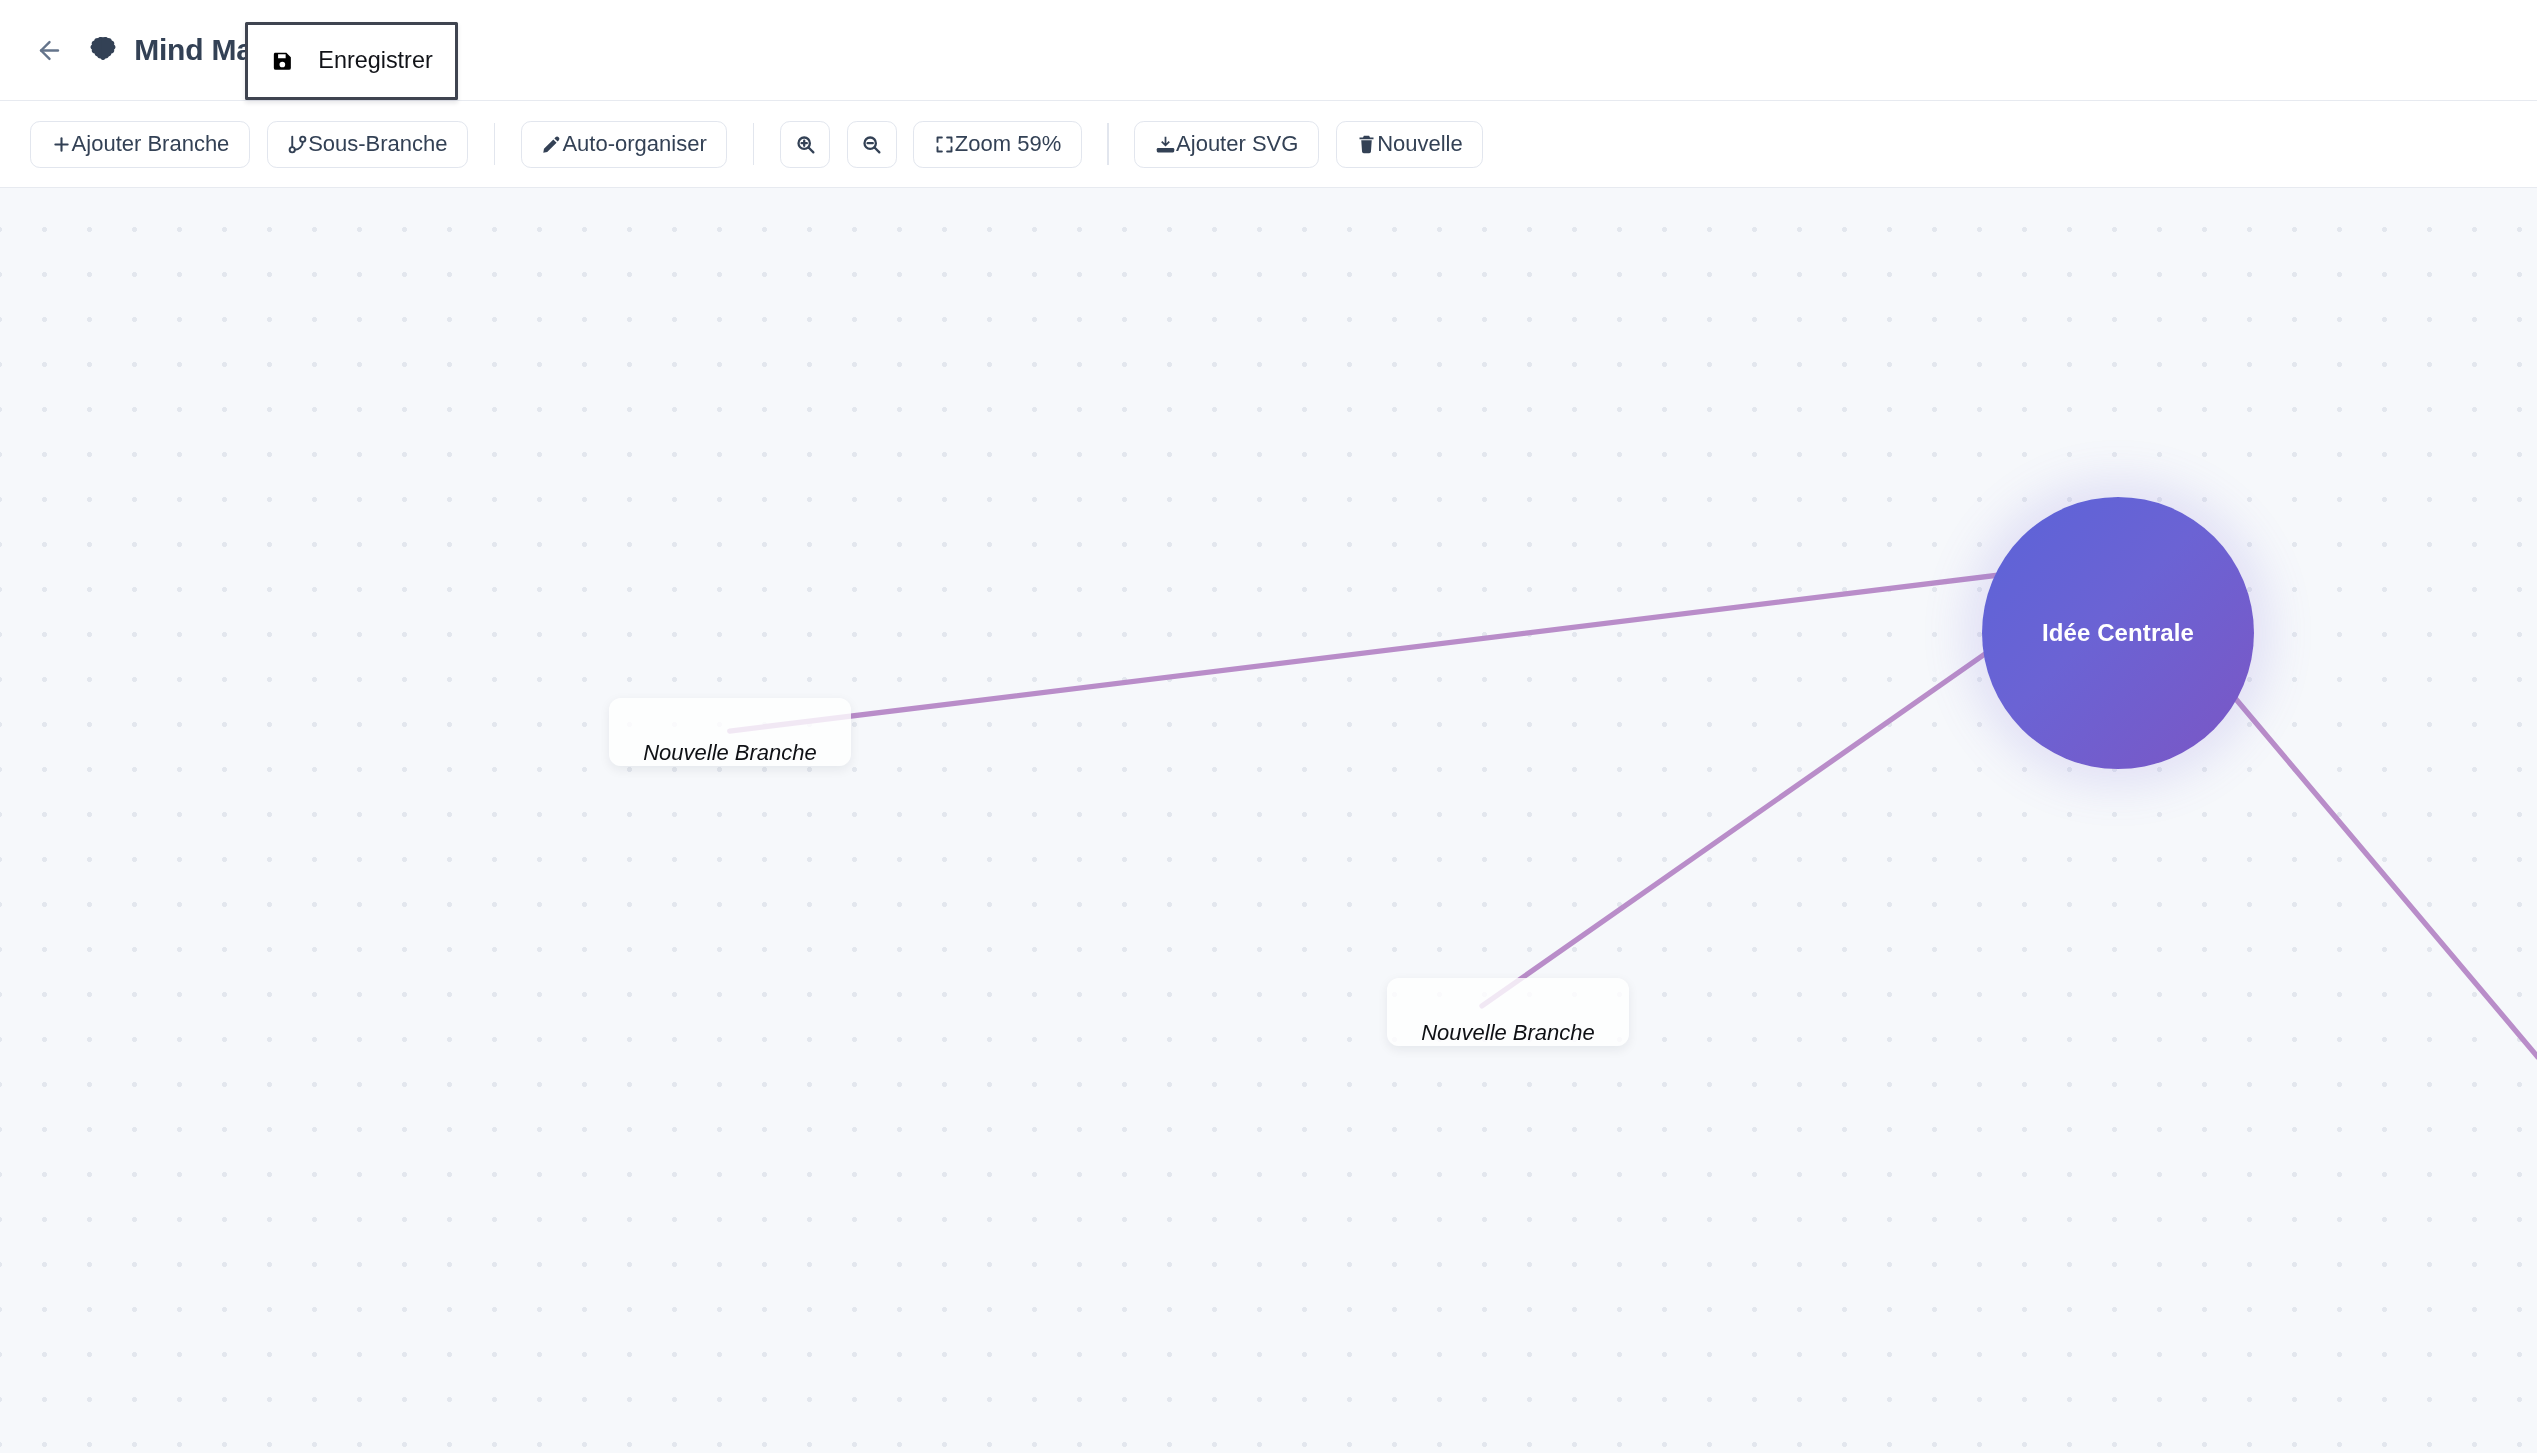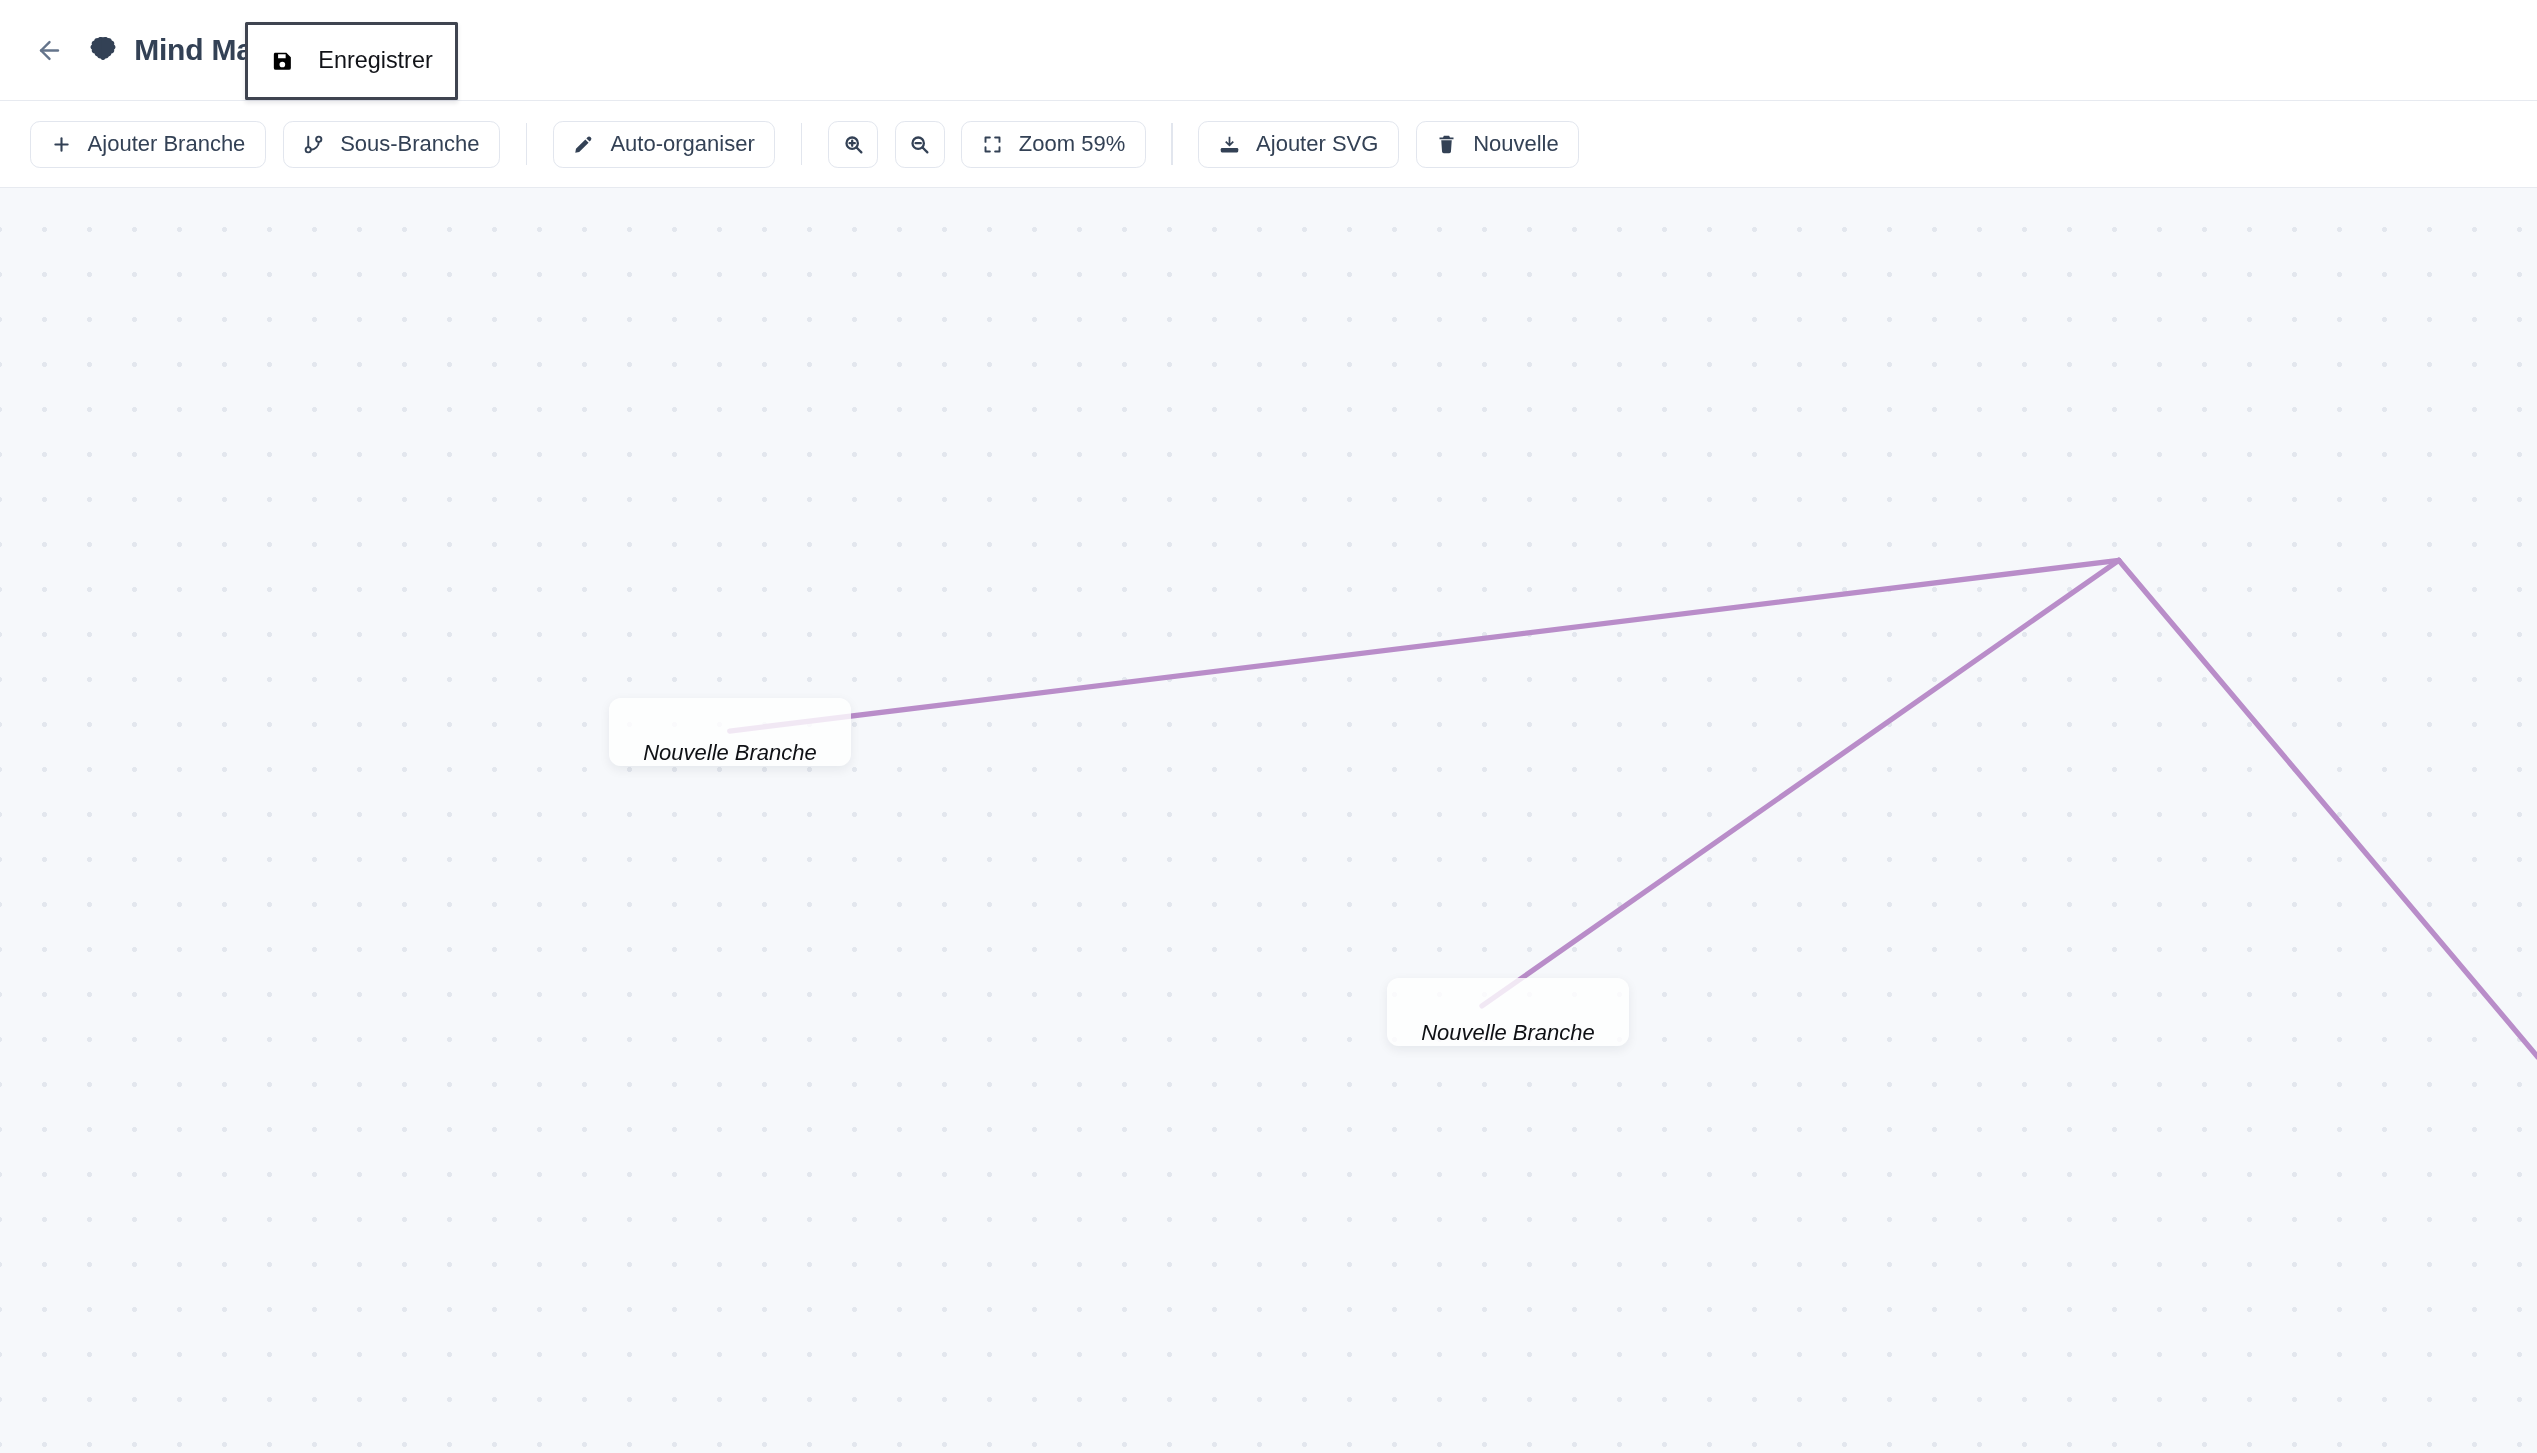--- a/index.html
+++ b/index.html
@@ -118,21 +118,21 @@
   }
 
   .tbtn {
     height: 47px;
     border: 1.5px solid #e2e6ee;
     border-radius: 9.8px;
     background: #ffffff;
     display: inline-flex;
     align-items: center;
     justify-content: center;
-    gap: 16px;
+    gap: 0;
     padding: 0 19.6px;
     font-size: 22px;
     color: #334155;
     cursor: pointer;
     white-space: nowrap;
     line-height: 1;
   }
   .tbtn .ico {
     width: 21px;
     height: 21px;
@@ -358,16 +358,19 @@
       </svg>
 
     <div class="branch-node" id="branch-0" style="left: 609px; top: 510px; width: 242px; height: 68px;">
       <span class="branch-label">Nouvelle Branche</span>
     </div>
 
     <div class="branch-node" id="branch-1" style="left: 1387px; top: 790px; width: 242px; height: 68px;">
       <span class="branch-label">Nouvelle Branche</span>
     </div>
 
+    <div class="central-node" id="central-node" style="width: 272px; height: 272px; left: 1982px; top: 309px;">
+      <span class="central-label">Idée Centrale</span>
+    </div>
 
   </div>
 </div>
 
 
 </body></html>

